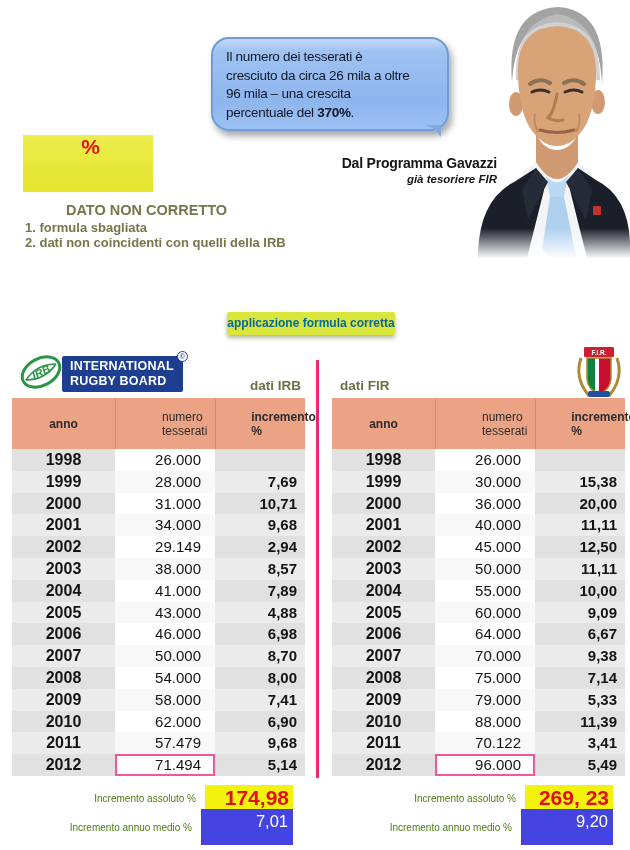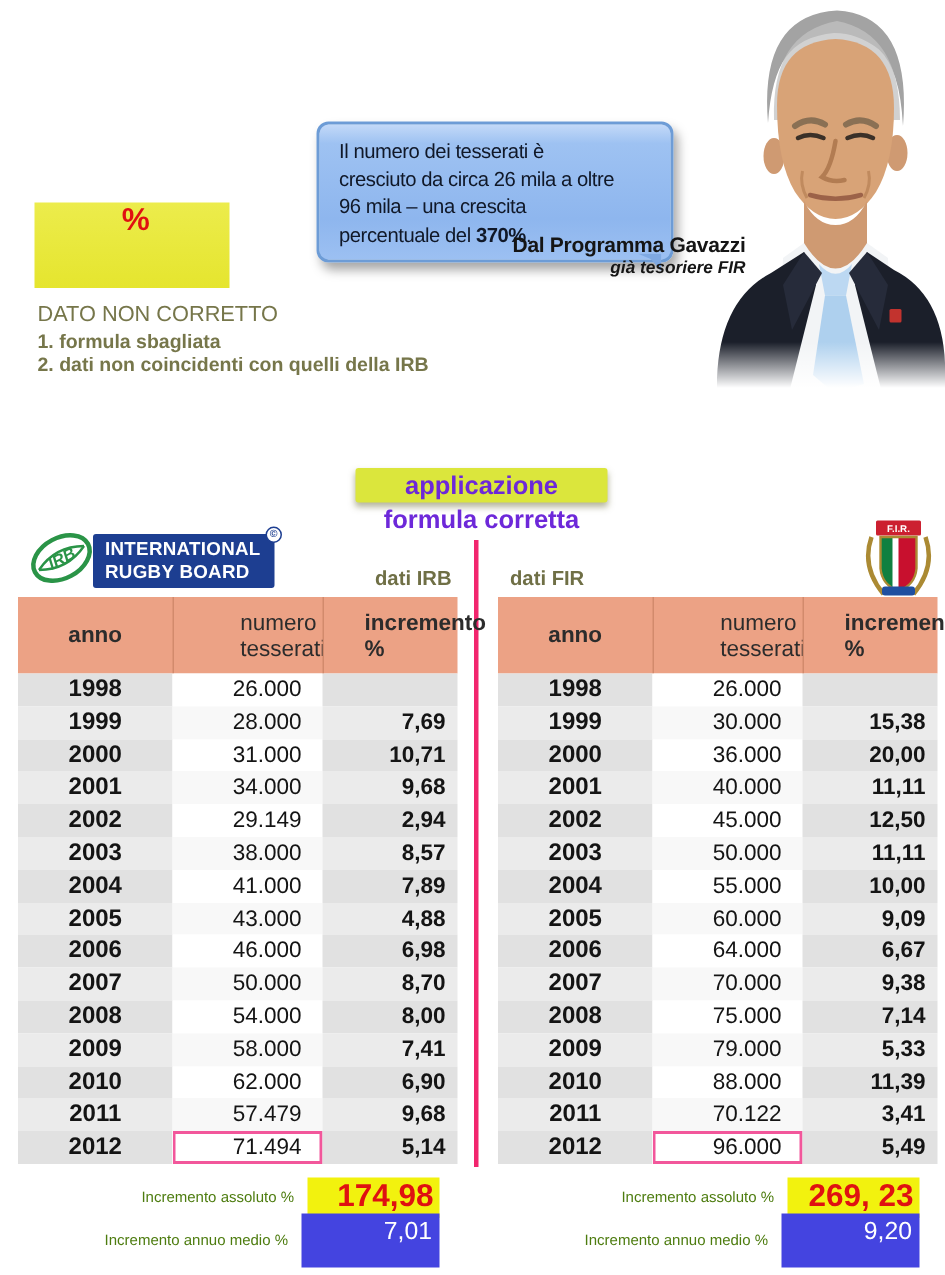--- a/index.html
+++ b/index.html
@@ -1,25 +1,25 @@
 <!DOCTYPE html>
 <html><head>
 <meta charset="utf-8">
 <style>
   * { margin:0; padding:0; box-sizing:border-box; }
   html,body { width:630px; height:850px; }
   body { font-family:"Liberation Sans","DejaVu Sans",sans-serif; background:#ffffff; position:relative; overflow:hidden; }
   .abs { position:absolute; }
 
   
-  .callout { left:211px; top:37px; width:238px; height:94px; border-radius:8px;
+  .callout { left:211px; top:37px; width:238px; height:94px; border-radius:18px;
     background:linear-gradient(180deg,#c3d9f8 0%,#9ec2f2 14%,#8eb6ee 70%,#9cc0f2 100%);
     border:2px solid #6d9cd6; box-shadow:3px 5px 7px rgba(0,0,0,.35);
     padding:9px 8px 8px 13px; color:#101828; font-size:13.5px; line-height:18.5px;
-    letter-spacing:-0.3px; white-space:nowrap;margin-top:44px; }
+    letter-spacing:-0.3px; white-space:nowrap; }
   .callout .tail { position:absolute; right:6px; bottom:-8px; width:16px; height:12px;
     background:#7fa9e2; clip-path:polygon(0 0,100% 0,100% 100%,55% 30%); }
   .callout b { font-weight:bold; }
 
   
   .photo { left:478px; top:0; width:152px; height:262px; }
   .photo svg { display:block; }
   .photo .fade { position:absolute; left:0; bottom:0; width:100%; height:34px;
     background:linear-gradient(180deg,rgba(255,255,255,0),#ffffff 90%); }
 
@@ -27,47 +27,47 @@
   .caption .l1 { font-size:14px; font-weight:bold; letter-spacing:-0.2px; }
   .caption .l2 { font-size:11.5px; font-weight:bold; font-style:italic; margin-top:2px; }
 
   
   .claim { left:23px; top:135px; width:130px; height:57px; background:linear-gradient(180deg,#ecec4c,#e5e52e);
     display:flex; align-items:baseline; justify-content:center; color:#e01111; }
   .claim .big { font-size:46px; font-weight:bold; line-height:57px; }
   .claim .pct { font-size:21px; font-weight:bold; margin-left:5px; }
 
   .error-note { left:25px; top:202px; color:#76764a; }
-  .error-note .t { font-size:14.5px; font-weight:normal; margin-bottom:3px; }
+  .error-note .t { font-size:14.5px; font-weight:bold; margin-bottom:3px;margin-left:41px; }
   .error-note .i { font-size:13px; font-weight:bold; line-height:14.5px; }
 
   
-  .badge { left:237px; top:312px; width:168px; height:23px; background:#dbe63c;
-    color:#6d28d9; font-size:17px; font-weight:bold; text-align:center; line-height:23px;
+  .badge { left:227px; top:312px; width:168px; height:23px; background:#dbe63c;
+    color:#0369a1; font-size:12px; font-weight:bold; text-align:center; line-height:23px;
     border-radius:2px; box-shadow:0 3px 4px rgba(110,110,60,.5); }
 
   
   .irb-ball { left:18px; top:349px; width:46px; height:46px; }
   .irb-box { left:62px; top:356px; width:121px; height:36px; background:#1d3e91; border-radius:2px;
     color:#ffffff; font-weight:bold; font-size:12.5px; line-height:15px; letter-spacing:.2px;
     padding:3px 0 0 8px; }
   .irb-box .reg { position:absolute; top:-5px; right:-5px; width:11px; height:11px; background:#ffffff;
     border:1px solid #1d3e91; border-radius:50%; font-size:7px; line-height:9px; text-align:center;
     color:#1d3e91; font-weight:bold; }
   .dati { top:378px; color:#6f6f45; font-size:13.5px; font-weight:bold; }
   .dati-irb { left:250px; } .dati-fir { left:340px; }
   .fir-logo { left:573px; top:346px; width:52px; height:54px; }
 
   .divider { left:316px; top:360px; width:3px; height:418px; background:#f2256e; }
 
   
   .tbl { top:398px; width:293px; }
   .tbl-left { left:12px; } .tbl-right { left:332px; }
   .thead { display:flex; height:51px; background:#eca285; }
-  .th { display:flex; align-items:center; justify-content:center; font-size:15px; color:#2c2c2c; }
+  .th { display:flex; align-items:center; justify-content:center; font-size:12px; color:#2c2c2c; }
   .th + .th { border-left:1px solid #d28a6c;padding-left:46px; }
   .th0 { width:103px; font-weight:bold; } .th1 { width:100px; } .th2 { width:90px; font-weight:bold; }
   .trow { display:flex; height:21.8px; }
   .td { line-height:21.8px; color:#141414; }
   .td0 { width:103px; font-size:16px; font-weight:bold; text-align:center; }
   .td1 { width:100px; font-size:15px; text-align:right; padding-right:14px; }
   .td2 { width:90px; font-size:15px; font-weight:bold; text-align:right; padding-right:8px; }
   .dk .td0,.dk .td2 { background:#e1e1e1; } .dk .td1 { background:#ffffff; }
   .lt .td0,.lt .td2 { background:#ebebeb; } .lt .td1 { background:#f8f8f8; }
   .td1.hl { box-shadow:inset 0 0 0 2px #f2579b; background:#ffffff; }

